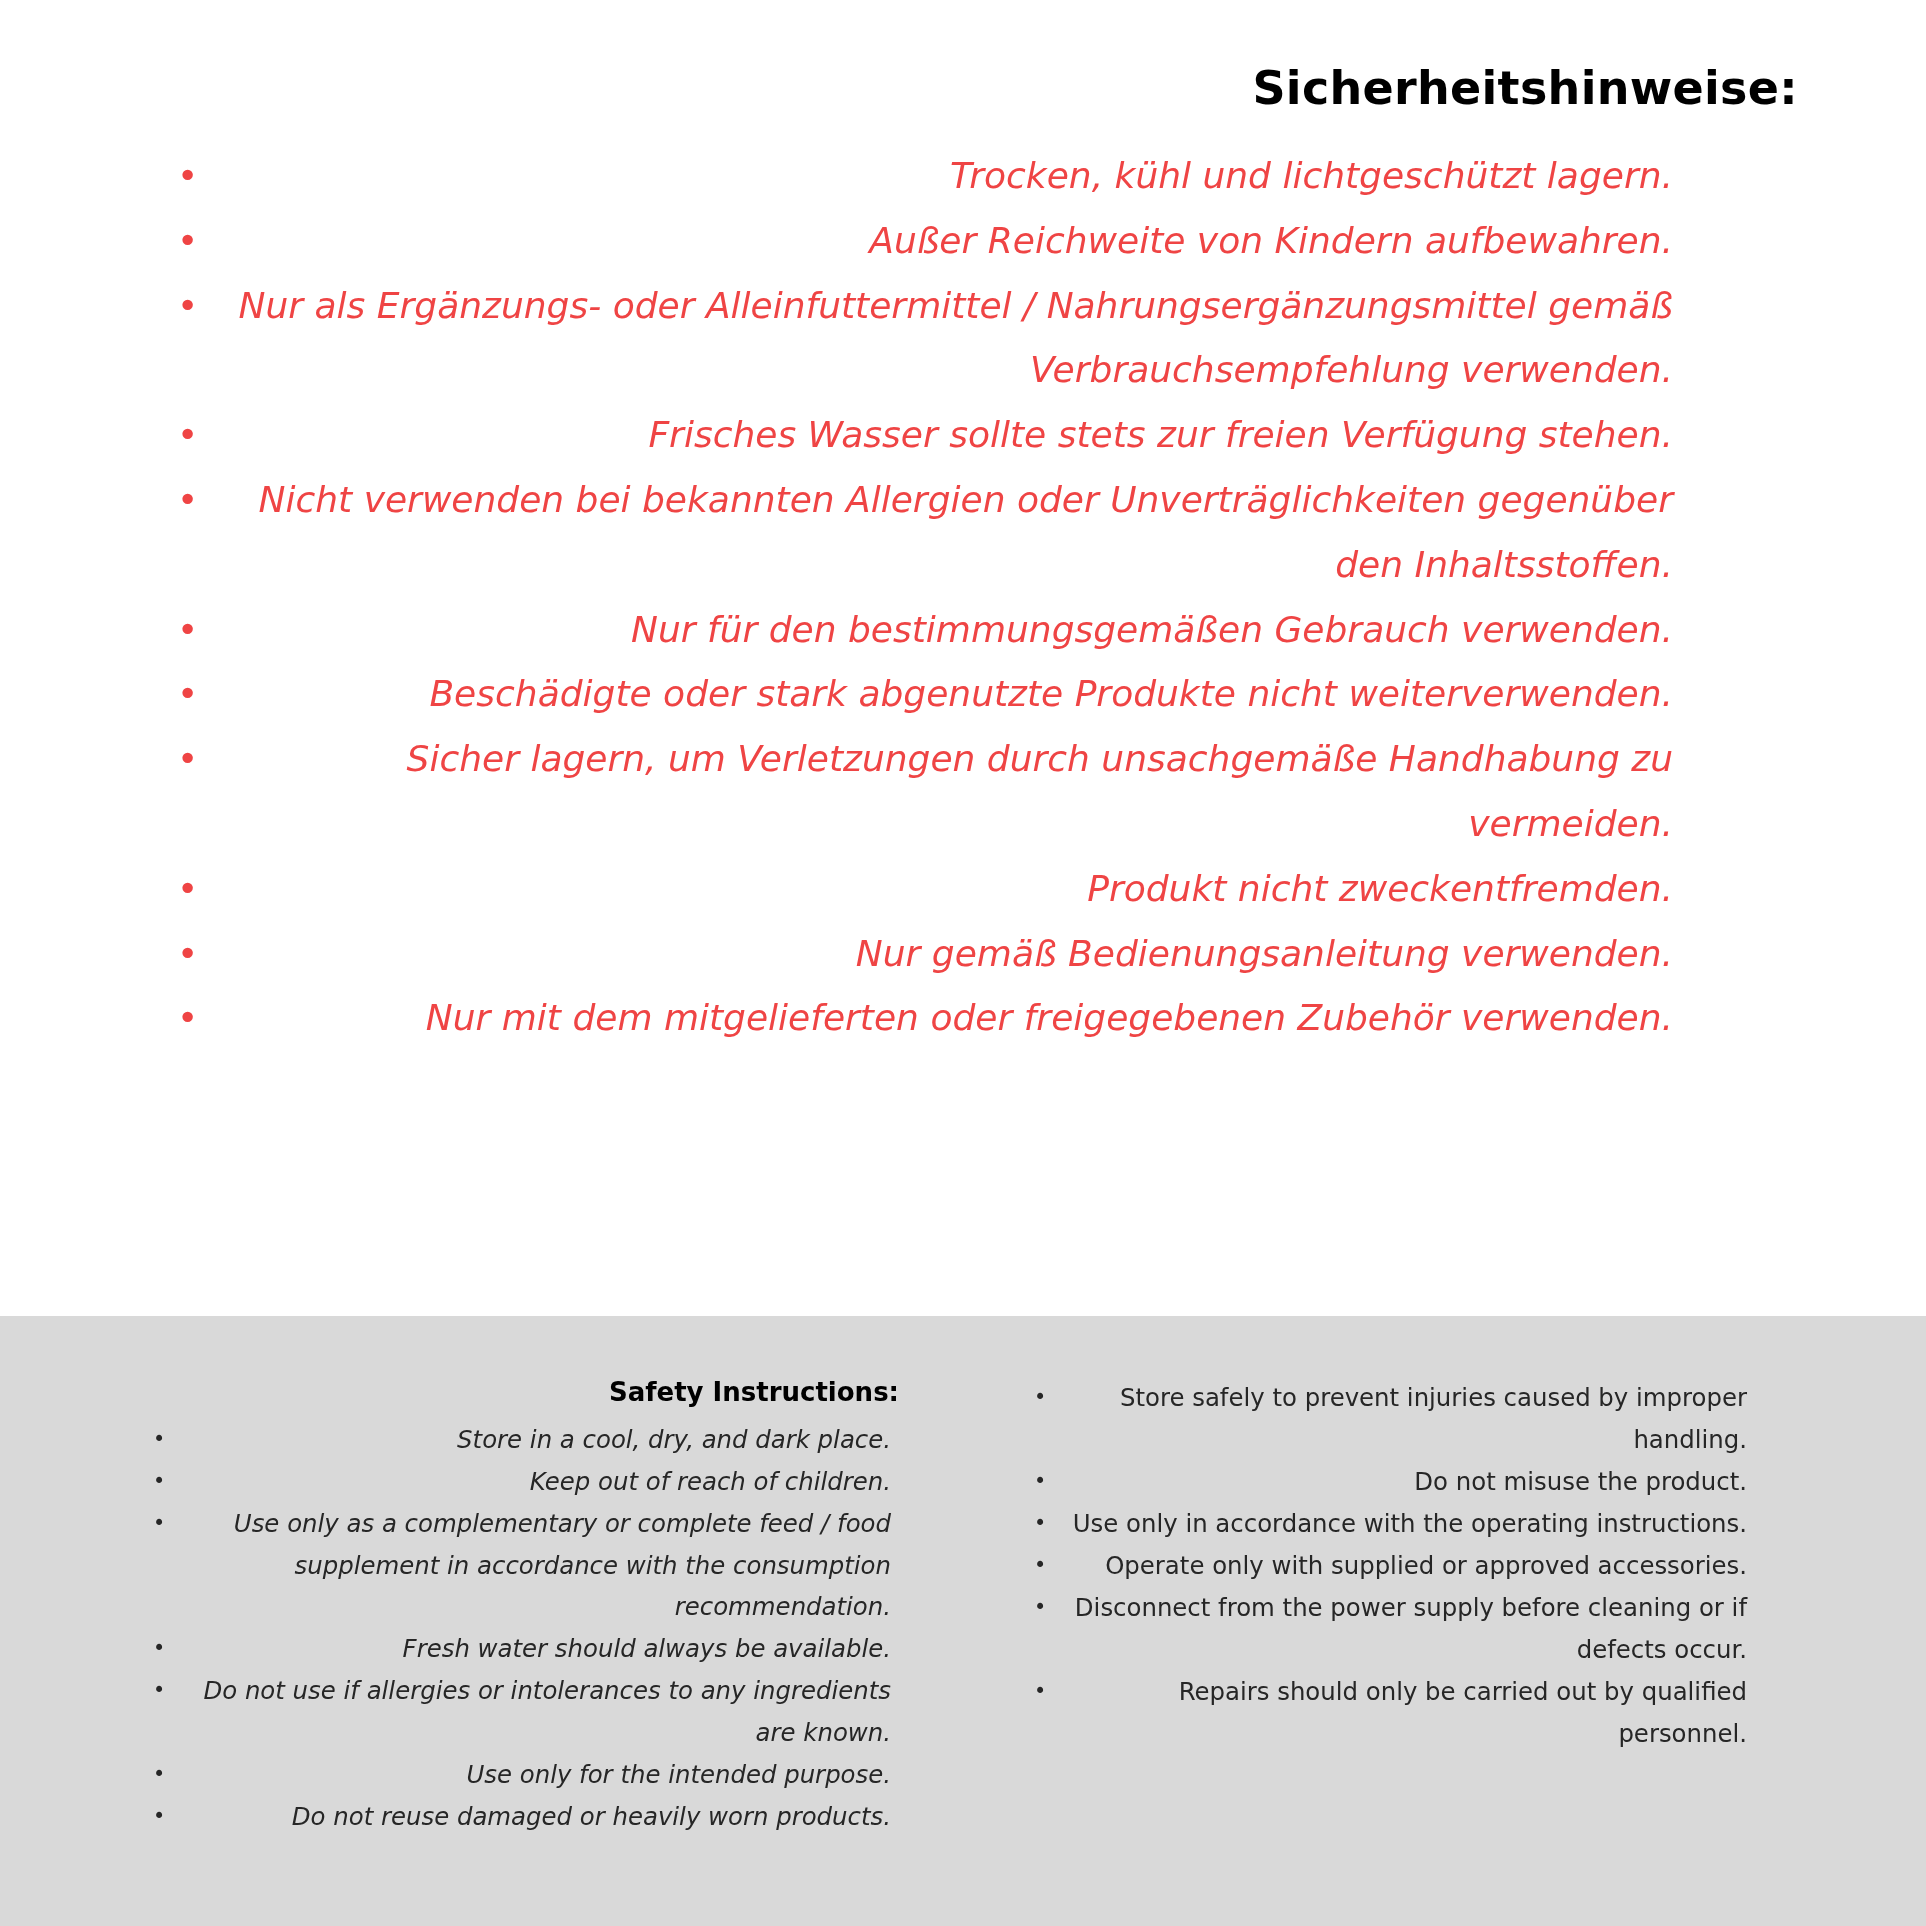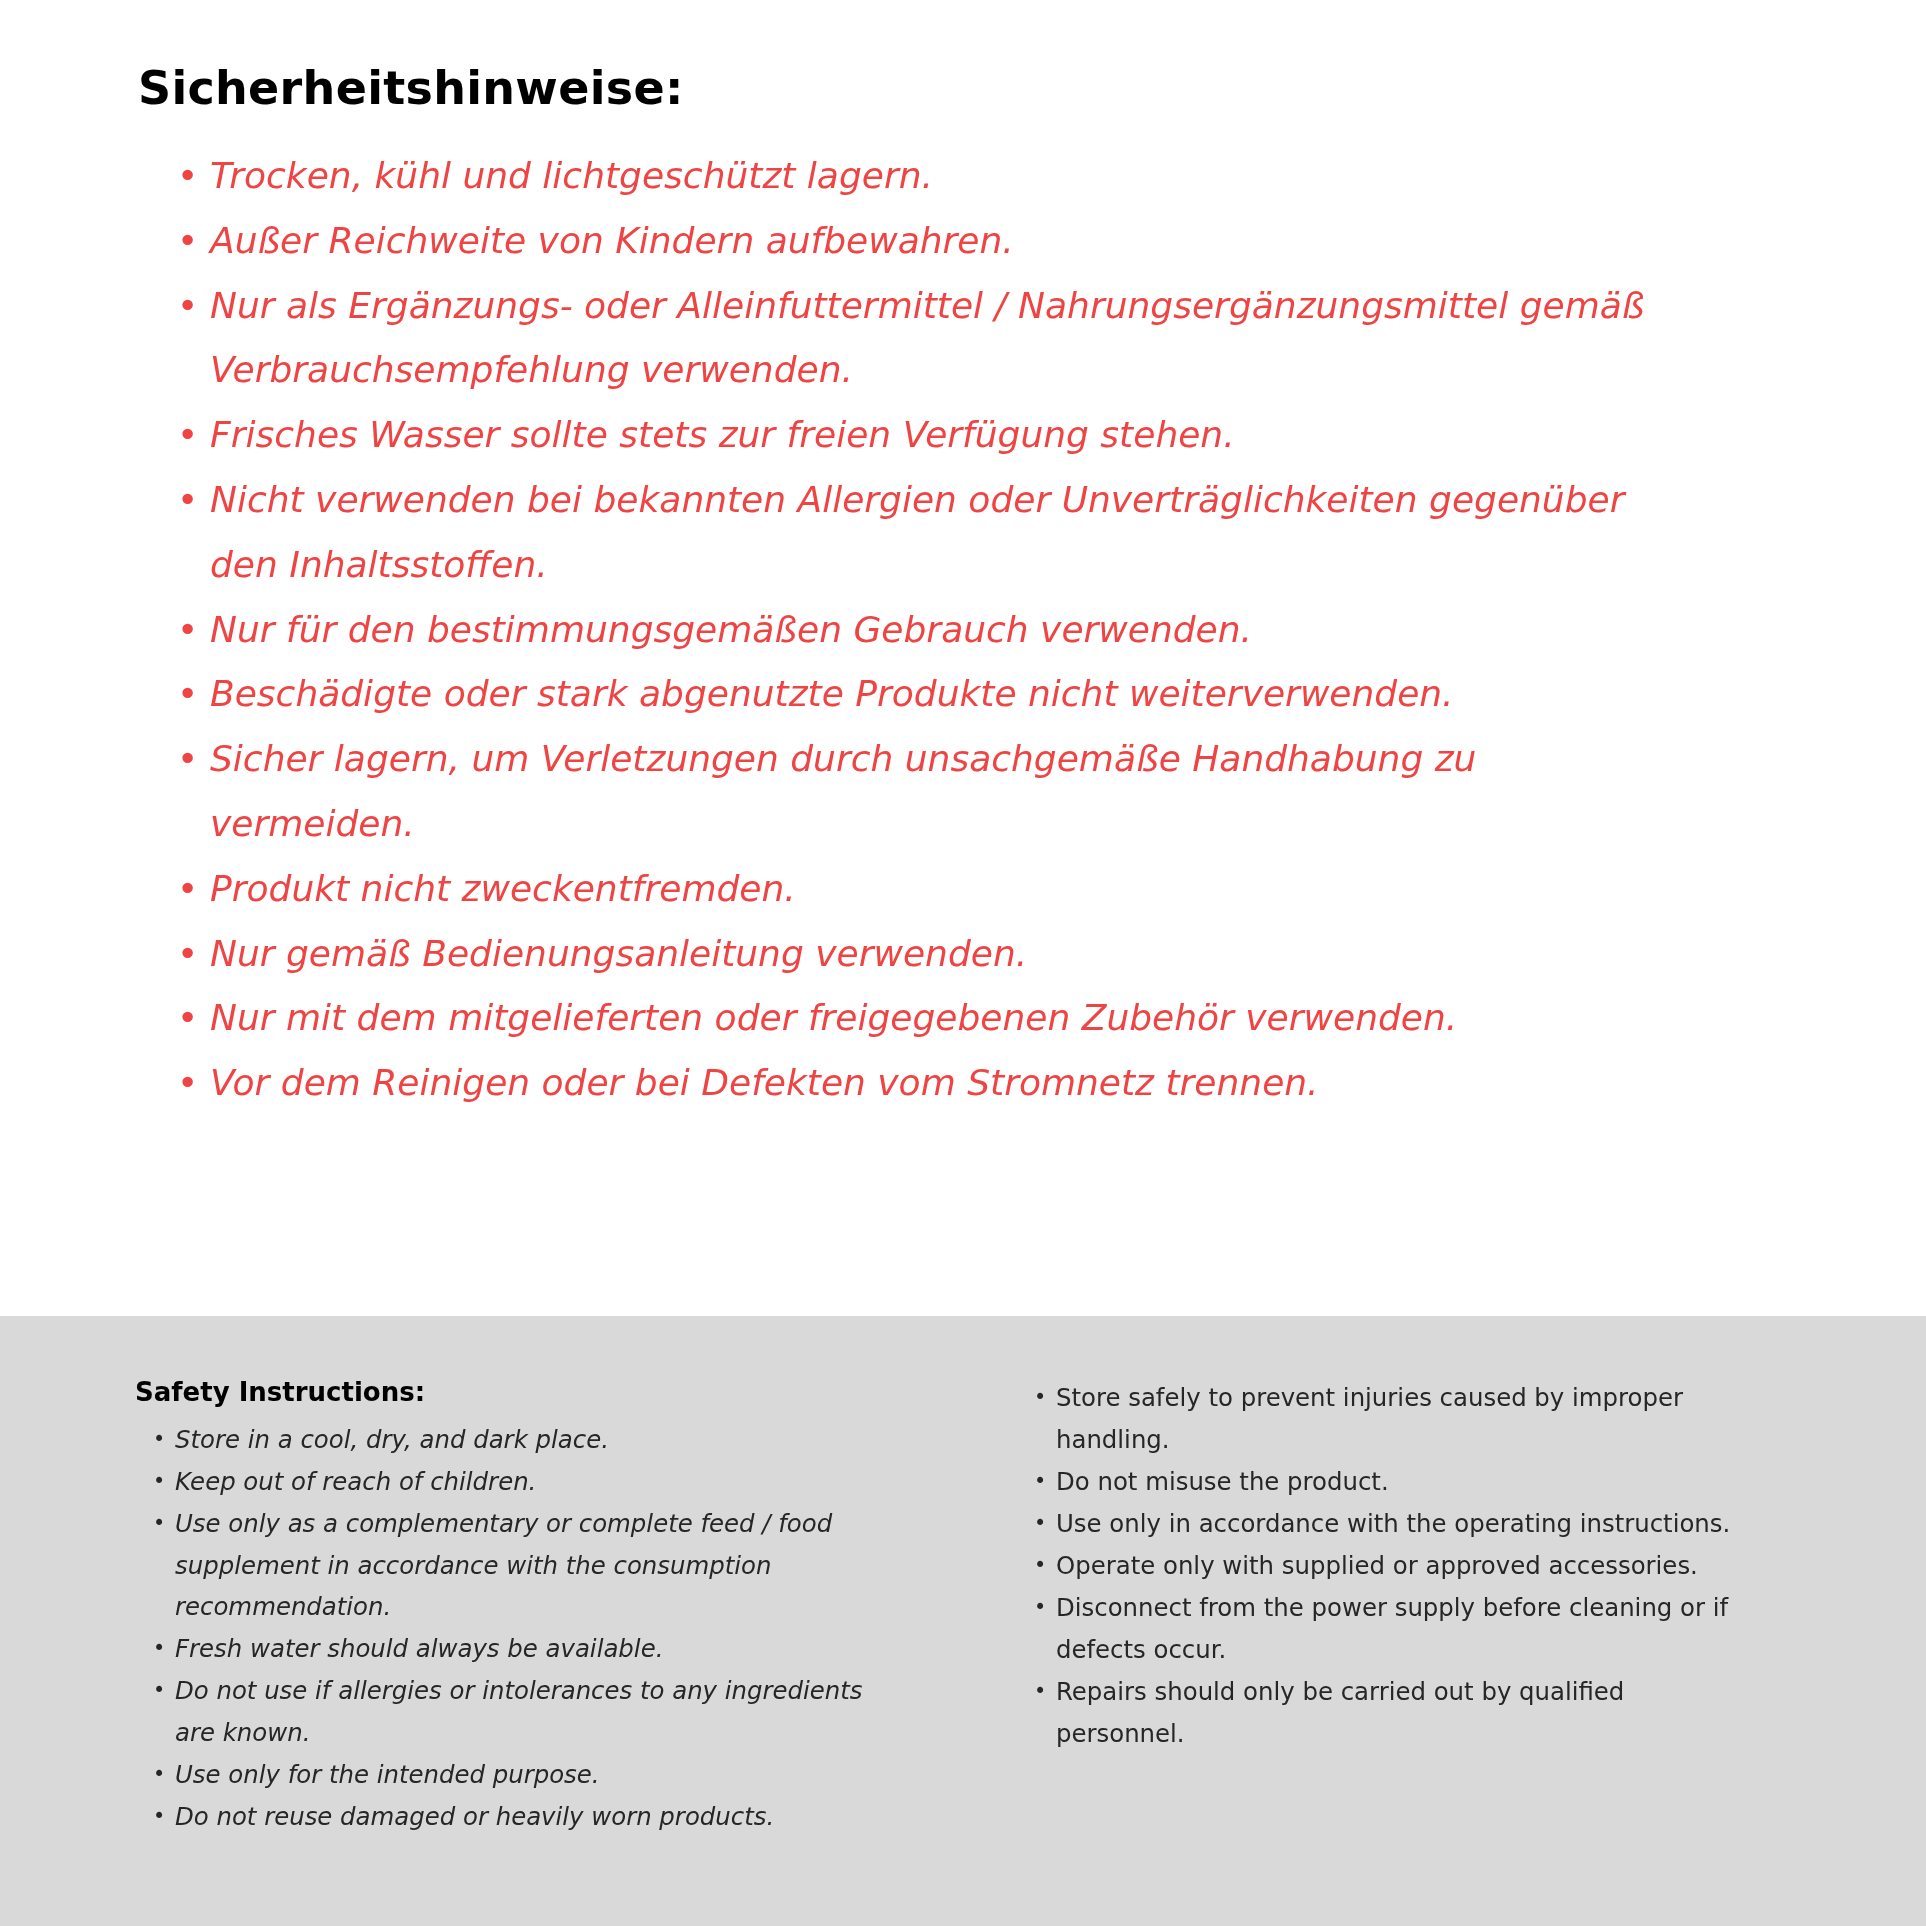--- a/index.html
+++ b/index.html
@@ -9,20 +9,21 @@
   }
   .page {
     position: relative;
     width: 1926px;
     height: 1926px;
     background: #ffffff;
     font-family: "DejaVu Sans", "Liberation Sans", sans-serif;
     color: #1f1f1f;
     box-sizing: border-box;
     overflow: hidden;
+    text-align: right;
   }
 
   
   .german-section {
     box-sizing: border-box;
     height: 1316px;
     padding: 61px 128px 0 138px;
   }
   .german-heading {
     margin: 0 0 29px 0;
@@ -117,21 +118,20 @@
       <li>Außer Reichweite von Kindern aufbewahren.</li>
       <li>Nur als Ergänzungs- oder Alleinfuttermittel / Nahrungsergänzungsmittel gemäß Verbrauchsempfehlung verwenden.</li>
       <li>Frisches Wasser sollte stets zur freien Verfügung stehen.</li>
       <li>Nicht verwenden bei bekannten Allergien oder Unverträglichkeiten gegenüber den Inhaltsstoffen.</li>
       <li>Nur für den bestimmungsgemäßen Gebrauch verwenden.</li>
       <li>Beschädigte oder stark abgenutzte Produkte nicht weiterverwenden.</li>
       <li>Sicher lagern, um Verletzungen durch unsachgemäße Handhabung zu vermeiden.</li>
       <li>Produkt nicht zweckentfremden.</li>
       <li>Nur gemäß Bedienungsanleitung verwenden.</li>
       <li>Nur mit dem mitgelieferten oder freigegebenen Zubehör verwenden.</li>
-      <li>Vor dem Reinigen oder bei Defekten vom Stromnetz trennen.</li>
     </ul>
   </section>
 
   <section class="english-section">
     <div class="english-col-left">
       <h2 class="english-heading">Safety Instructions:</h2>
       <ul class="english-list">
         <li>Store in a cool, dry, and dark place.</li>
         <li>Keep out of reach of children.</li>
         <li>Use only as a complementary or complete feed / food supplement in accordance with the consumption recommendation.</li>

